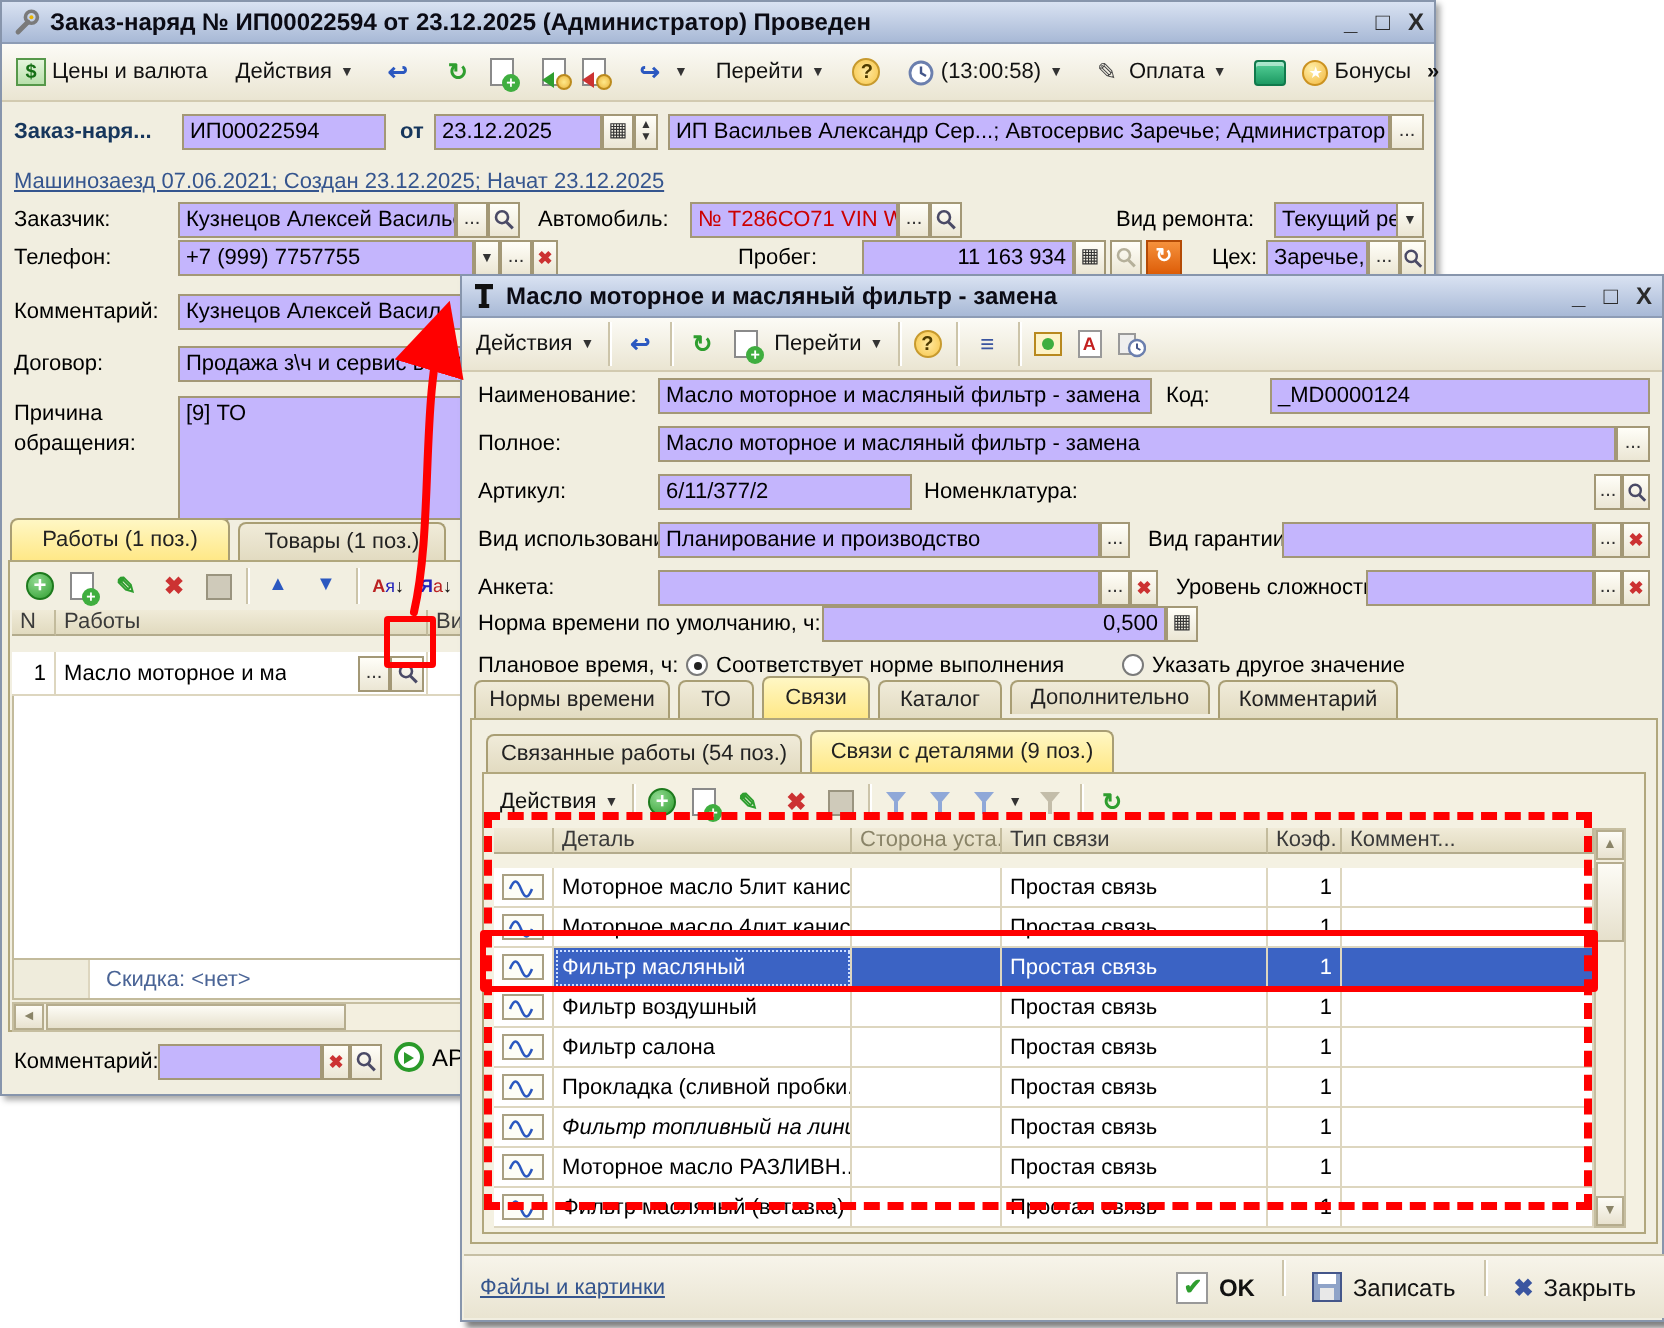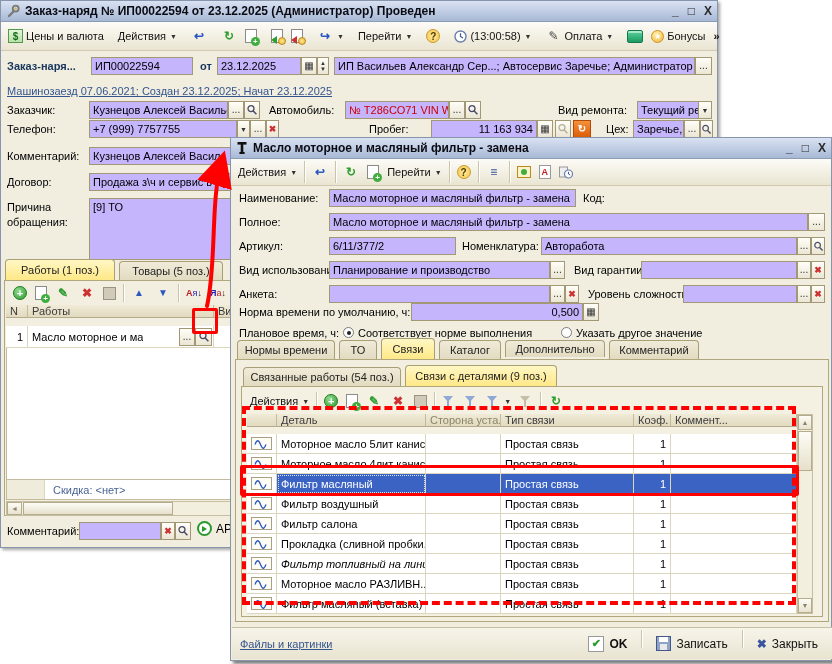--- a/index.html
+++ b/index.html
@@ -253,21 +253,21 @@
     </div>
 
   <div class="lbl" style="left:6px;top:149px;">Комментарий:</div>
   <div class="inp" style="left:88px;top:146px;width:164px;">Кузнецов Алексей Васил</div>
   <div class="lbl" style="left:6px;top:175px;">Договор:</div>
   <div class="inp" style="left:88px;top:172px;width:164px;">Продажа з\ч и сервис в Руб</div>
   <div class="lbl" style="left:6px;top:199px;width:80px;white-space:normal;line-height:1.35;">Причина обращения:</div>
   <div class="inp" style="left:88px;top:197px;width:164px;height:62px;align-items:flex-start;padding-top:2px;">[9] ТО</div>
 
   <div class="tab on" style="left:4px;top:258px;width:110px;">Работы (1 поз.)</div>
-  <div class="tab" style="left:118px;top:260px;width:104px;height:19px;">Товары (5 поз.)</div>
+  <div class="tab" style="left:118px;top:260px;width:104px;height:19px;">Товары (1 поз.)</div>
   <div class="panel" style="left:3px;top:279px;width:711px;height:236px;z-index:2;"></div>
 
   <div class="tool" style="left:5px;top:281px;width:707px;height:22px;z-index:2;background:none;border-bottom:none;">
     <span class="tb">
         <span class="icplus">+</span>
       </span>
     <span class="tb">
         <span class="icdoc">
           <span class="plus">+</span>
         </span>
@@ -406,29 +406,29 @@
           <rect x="0.5" y="2" width="8" height="10" fill="#eee" stroke="#999"></rect>
           <circle cx="9.5" cy="9" r="4" fill="#fff" stroke="#6b7fae" stroke-width="1.2"></circle>
           <path d="M9.5 6.8 V9 L11.2 10" stroke="#44568a" stroke-width="1" fill="none"></path>
         </svg>
       </span>
   </div>
 
   <div class="lbl" style="left:8px;top:54px;">Наименование:</div>
   <div class="inp" style="left:98px;top:51px;width:247px;">Масло моторное и масляный фильтр - замена</div>
   <div class="lbl" style="left:352px;top:54px;">Код:</div>
+  <div class="inp" style="left:404px;top:51px;width:190px;">_MD0000124</div>
 
   <div class="lbl" style="left:8px;top:78px;">Полное:</div>
   <div class="inp" style="left:98px;top:75px;width:479px;">Масло моторное и масляный фильтр - замена</div>
   <div class="sbtn" style="left:577px;top:75px;width:17px;">...</div>
 
   <div class="lbl" style="left:8px;top:102px;">Артикул:</div>
   <div class="inp" style="left:98px;top:99px;width:127px;">6/11/377/2</div>
   <div class="lbl" style="left:231px;top:102px;">Номенклатура:</div>
-  <div class="inp" style="left:310px;top:99px;width:256px;">Авторабота</div>
   <div class="sbtn" style="left:566px;top:99px;width:14px;">...</div>
   <div class="sbtn" style="left:580px;top:99px;width:14px;">
       <svg width="11" height="11">
         <circle cx="4.6" cy="4.2" r="2.8" fill="none" stroke="#4a4a66" stroke-width="1.2"></circle>
         <line x1="6.6" y1="6.4" x2="9.6" y2="9.4" stroke="#4a4a66" stroke-width="1.4"></line>
       </svg>
     </div>
 
   <div class="lbl" style="left:8px;top:126px;">Вид использования:</div>
   <div class="inp" style="left:98px;top:123px;width:221px;">Планирование и производство</div>

